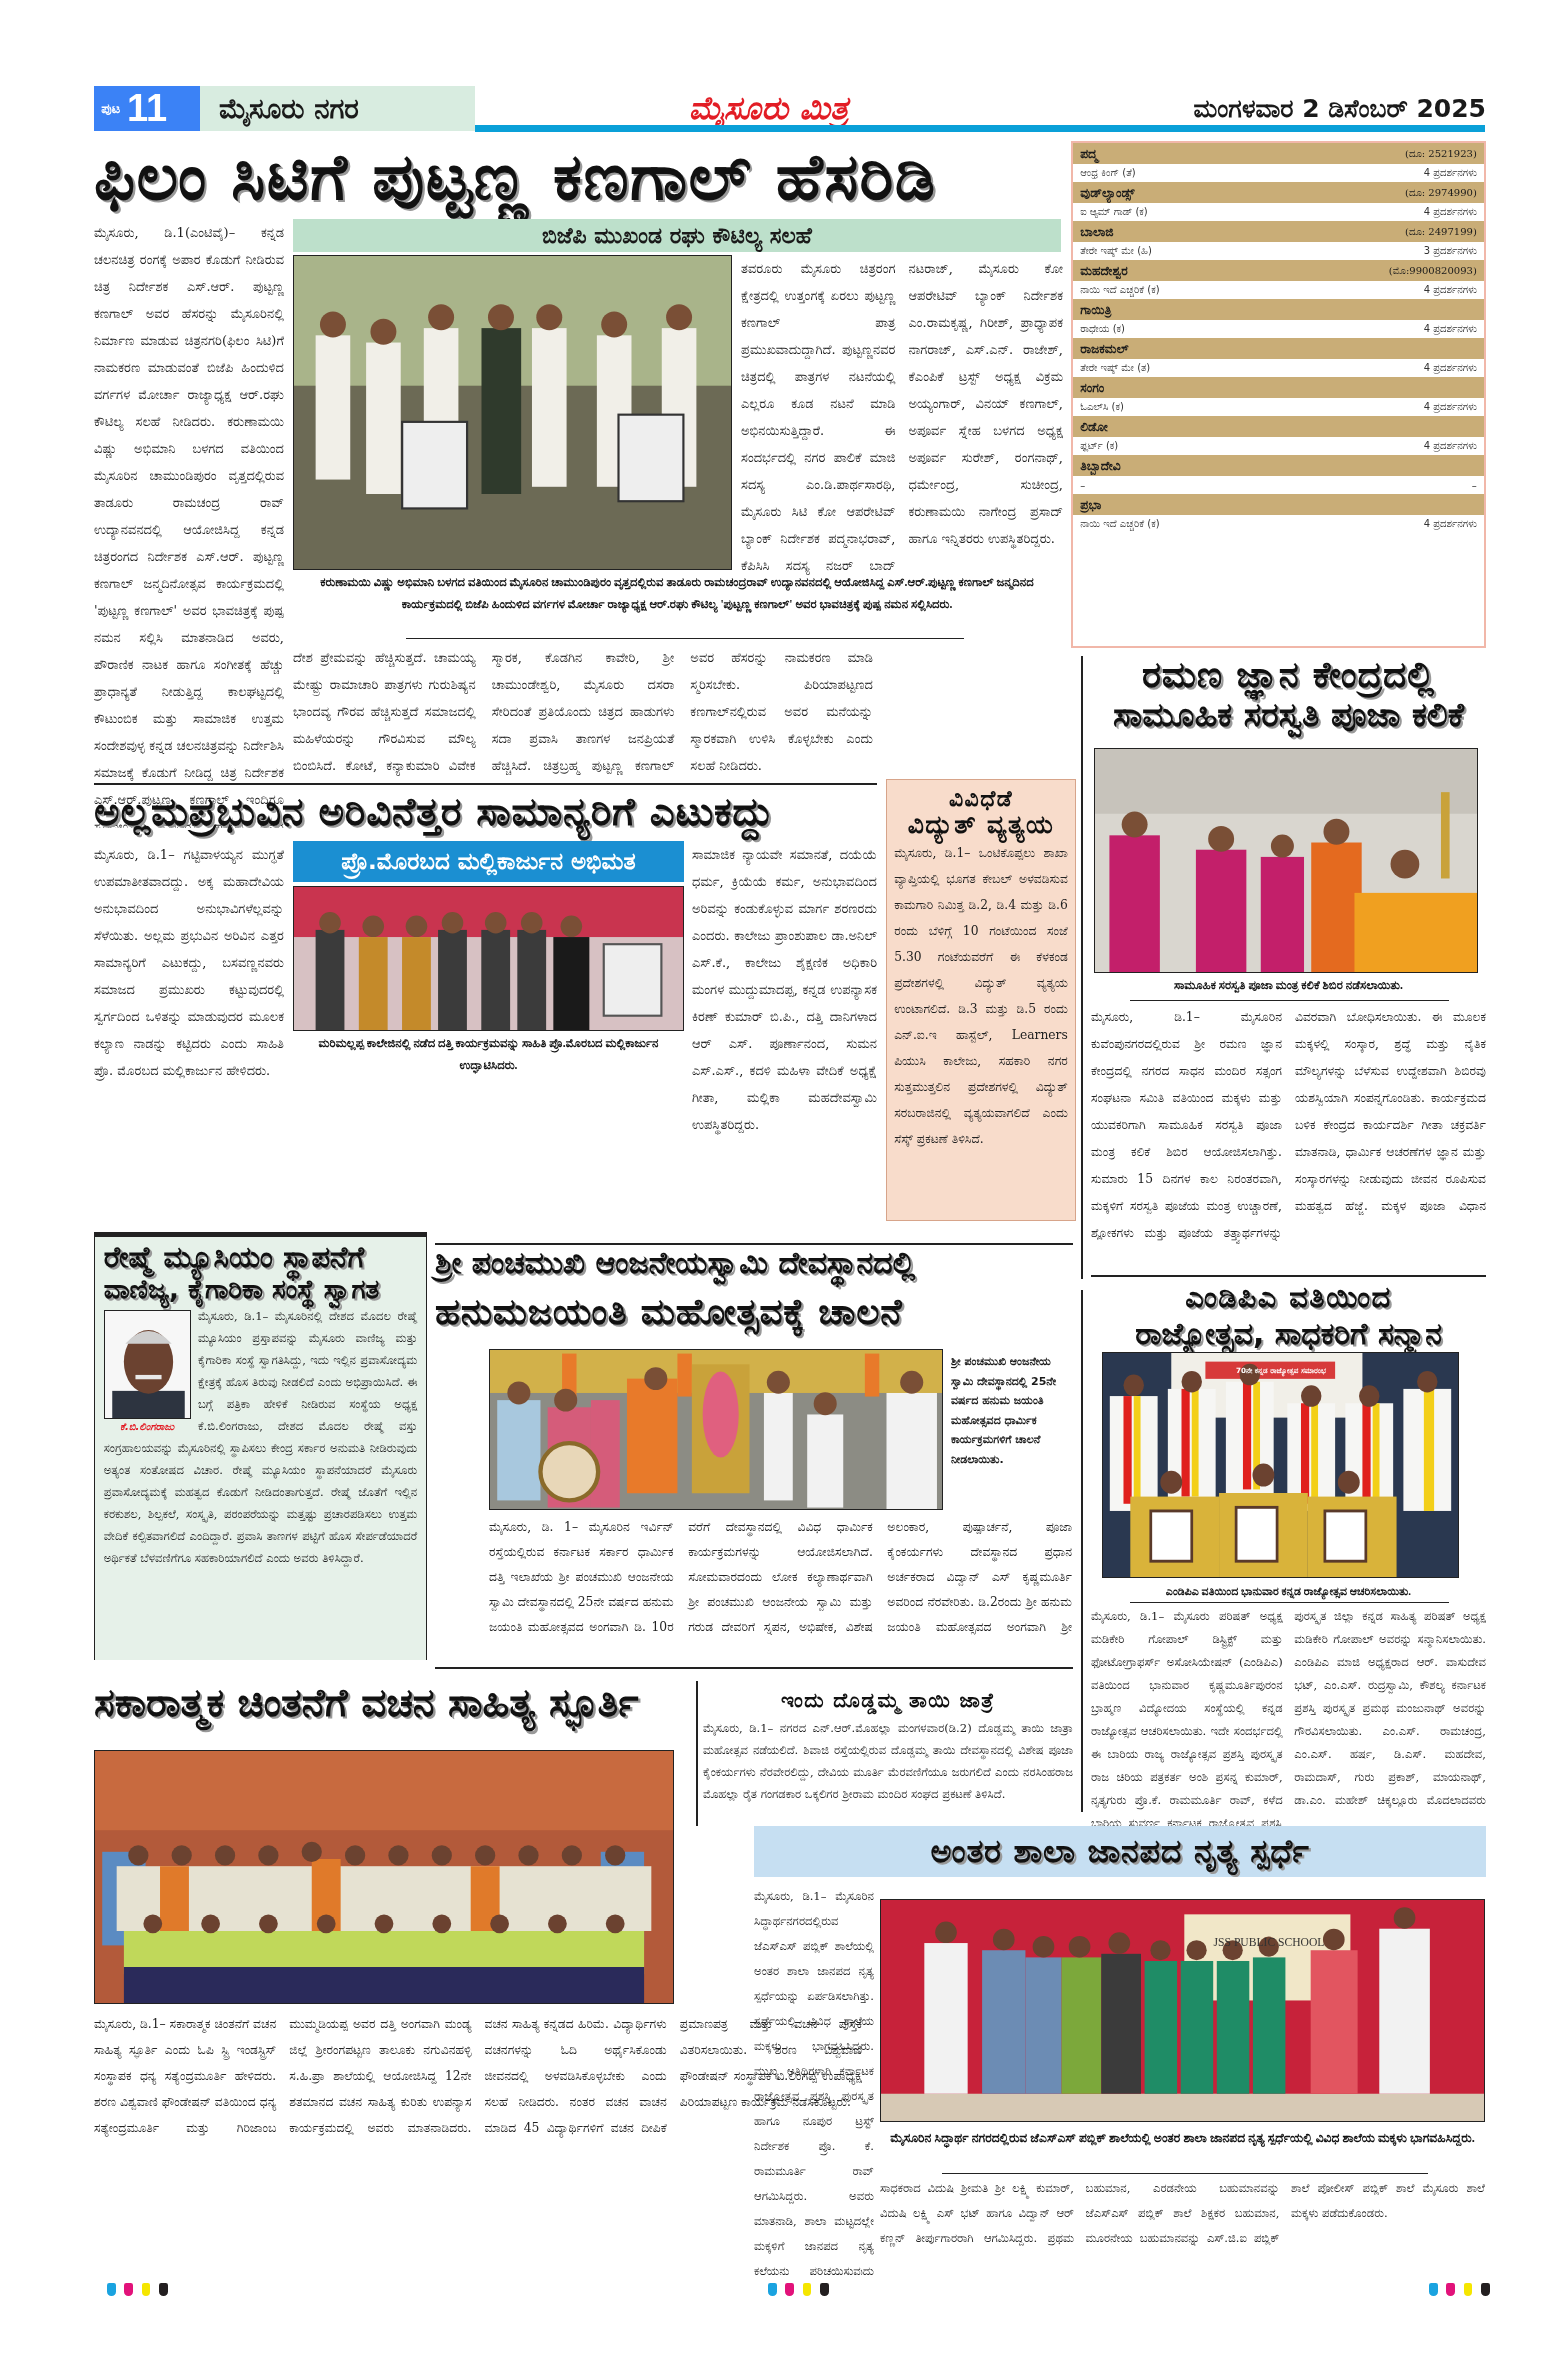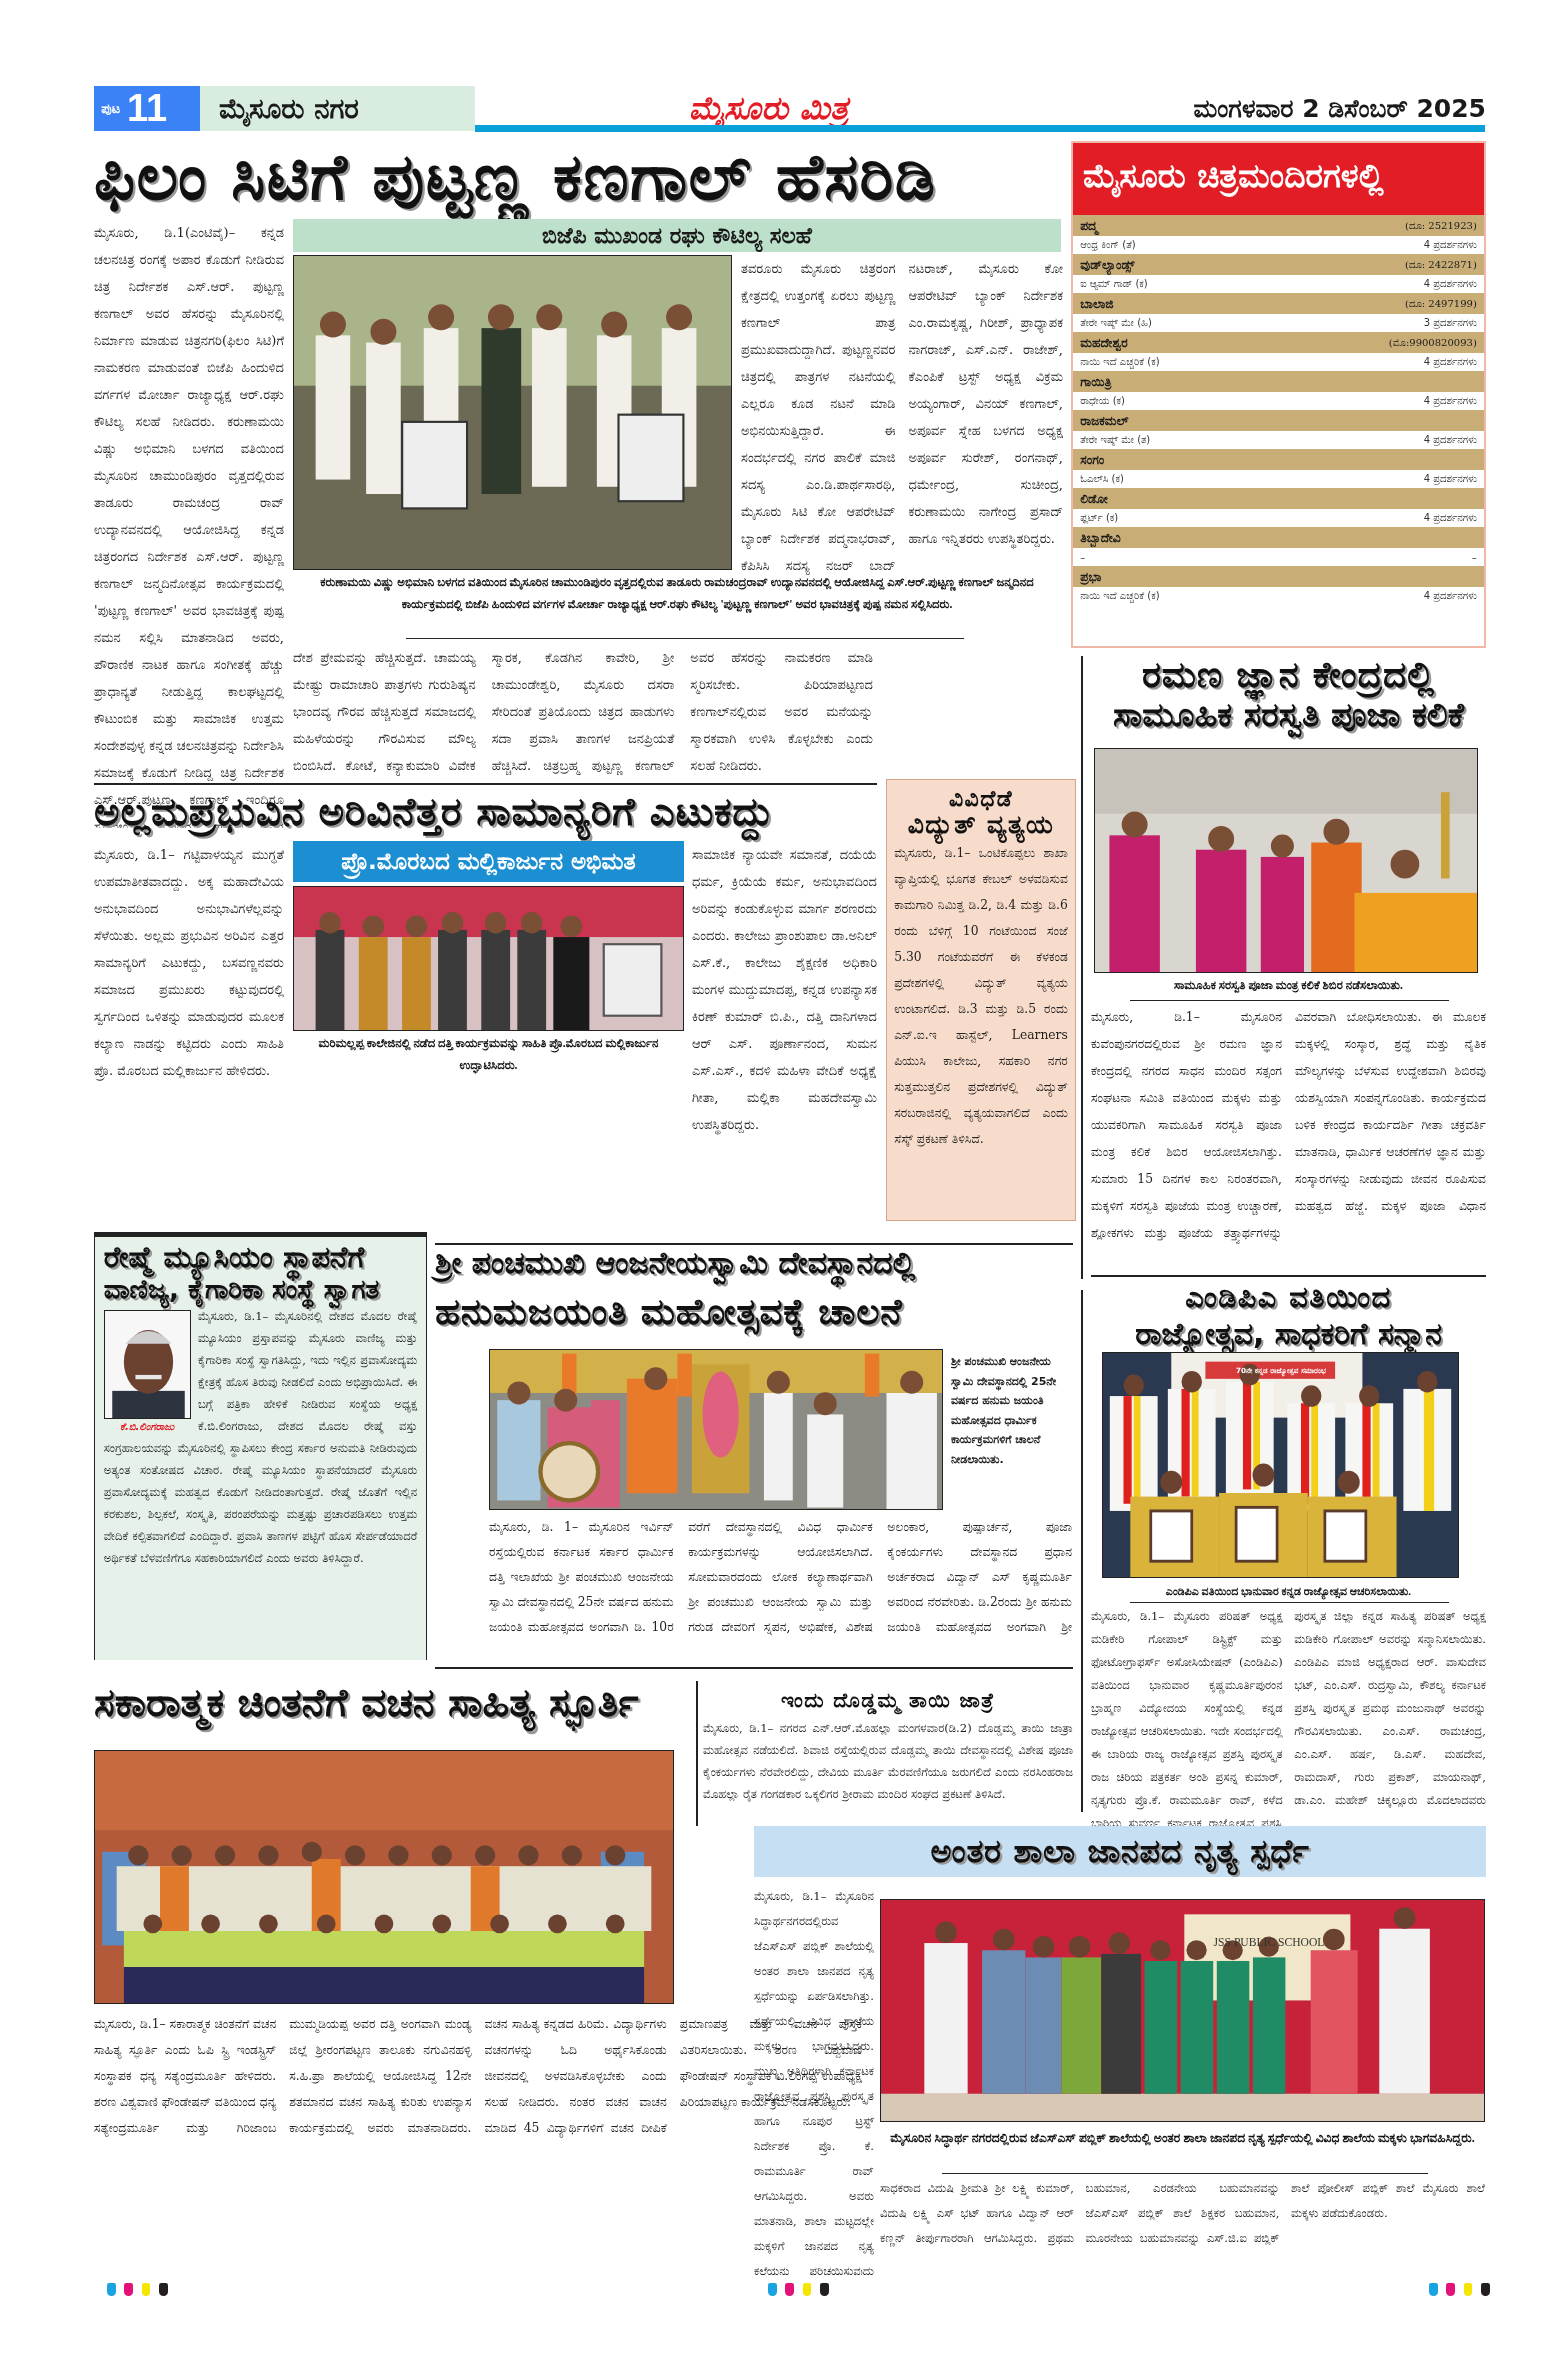--- a/index.html
+++ b/index.html
@@ -84,33 +84,32 @@
   </svg>
 </div>
 <div class="abs caption" style="left:293px; top:572px; width:768px; height:65px; font-size:11.6px; line-height:22px;">ಕರುಣಾಮಯಿ ವಿಷ್ಣು ಅಭಿಮಾನಿ ಬಳಗದ ವತಿಯಿಂದ ಮೈಸೂರಿನ ಚಾಮುಂಡಿಪುರಂ ವೃತ್ತದಲ್ಲಿರುವ ತಾಡೂರು ರಾಮಚಂದ್ರರಾವ್ ಉದ್ಯಾನವನದಲ್ಲಿ ಆಯೋಜಿಸಿದ್ದ ಎಸ್.ಆರ್.ಪುಟ್ಟಣ್ಣ ಕಣಗಾಲ್ ಜನ್ಮದಿನದ ಕಾರ್ಯಕ್ರಮದಲ್ಲಿ ಬಿಜೆಪಿ ಹಿಂದುಳಿದ ವರ್ಗಗಳ ಮೋರ್ಚಾ ರಾಜ್ಯಾಧ್ಯಕ್ಷ ಆರ್.ರಘು ಕೌಟಿಲ್ಯ 'ಪುಟ್ಟಣ್ಣ ಕಣಗಾಲ್' ಅವರ ಭಾವಚಿತ್ರಕ್ಕೆ ಪುಷ್ಪ ನಮನ ಸಲ್ಲಿಸಿದರು.</div>
 <div class="abs rule" style="left:406px; top:638px; width:558px; height:1.4px;"></div>
 
 <div class="abs body-text col" style="left:293px; top:644px; width:580px; height:181px; column-count:3; overflow:hidden; font-size:13px; line-height:27px;">ದೇಶ ಪ್ರೇಮವನ್ನು ಹೆಚ್ಚಿಸುತ್ತದೆ. ಚಾಮಯ್ಯ ಮೇಷ್ಟ್ರು ರಾಮಾಚಾರಿ ಪಾತ್ರಗಳು ಗುರುಶಿಷ್ಯನ ಭಾಂದವ್ಯ ಗೌರವ ಹೆಚ್ಚಿಸುತ್ತದೆ ಸಮಾಜದಲ್ಲಿ ಮಹಿಳೆಯರನ್ನು ಗೌರವಿಸುವ ಮೌಲ್ಯ ಬಿಂಬಿಸಿದೆ. ಕೋಟೆ, ಕನ್ಯಾಕುಮಾರಿ ವಿವೇಕ ಸ್ಮಾರಕ, ಕೊಡಗಿನ ಕಾವೇರಿ, ಶ್ರೀ ಚಾಮುಂಡೇಶ್ವರಿ, ಮೈಸೂರು ದಸರಾ ಸೇರಿದಂತೆ ಪ್ರತಿಯೊಂದು ಚಿತ್ರದ ಹಾಡುಗಳು ಸದಾ ಪ್ರವಾಸಿ ತಾಣಗಳ ಜನಪ್ರಿಯತೆ ಹೆಚ್ಚಿಸಿದೆ. ಚಿತ್ರಬ್ರಹ್ಮ ಪುಟ್ಟಣ್ಣ ಕಣಗಾಲ್ ಅವರ ಹೆಸರನ್ನು ನಾಮಕರಣ ಮಾಡಿ ಸ್ಮರಿಸಬೇಕು. ಪಿರಿಯಾಪಟ್ಟಣದ ಕಣಗಾಲ್‌ನಲ್ಲಿರುವ ಅವರ ಮನೆಯನ್ನು ಸ್ಮಾರಕವಾಗಿ ಉಳಿಸಿ ಕೊಳ್ಳಬೇಕು ಎಂದು ಸಲಹೆ ನೀಡಿದರು.</div>
 
 <div class="abs body-text" style="left:741px; top:255px; width:322px; height:572px; overflow:hidden; column-count:2; column-gap:13px; font-size:13px; line-height:27px;">ತವರೂರು ಮೈಸೂರು ಚಿತ್ರರಂಗ ಕ್ಷೇತ್ರದಲ್ಲಿ ಉತ್ತಂಗಕ್ಕೆ ಏರಲು ಪುಟ್ಟಣ್ಣ ಕಣಗಾಲ್ ಪಾತ್ರ ಪ್ರಮುಖವಾದುದ್ದಾಗಿದೆ. ಪುಟ್ಟಣ್ಣನವರ ಚಿತ್ರದಲ್ಲಿ ಪಾತ್ರಗಳ ನಟನೆಯಲ್ಲಿ ಎಲ್ಲರೂ ಕೂಡ ನಟನೆ ಮಾಡಿ ಅಭಿನಯಿಸುತ್ತಿದ್ದಾರೆ. ಈ ಸಂದರ್ಭದಲ್ಲಿ ನಗರ ಪಾಲಿಕೆ ಮಾಜಿ ಸದಸ್ಯ ಎಂ.ಡಿ.ಪಾರ್ಥಸಾರಥಿ, ಮೈಸೂರು ಸಿಟಿ ಕೋ ಆಪರೇಟಿವ್ ಬ್ಯಾಂಕ್ ನಿರ್ದೇಶಕ ಪದ್ಮನಾಭರಾವ್, ಕೆಪಿಸಿಸಿ ಸದಸ್ಯ ನಜರ್ ಬಾದ್ ನಟರಾಜ್, ಮೈಸೂರು ಕೋ ಆಪರೇಟಿವ್ ಬ್ಯಾಂಕ್ ನಿರ್ದೇಶಕ ಎಂ.ರಾಮಕೃಷ್ಣ, ಗಿರೀಶ್, ಪ್ರಾಧ್ಯಾಪಕ ನಾಗರಾಜ್, ಎಸ್.ಎನ್. ರಾಜೇಶ್, ಕೆಎಂಪಿಕೆ ಟ್ರಸ್ಟ್ ಅಧ್ಯಕ್ಷ ವಿಕ್ರಮ ಅಯ್ಯಂಗಾರ್, ವಿನಯ್ ಕಣಗಾಲ್, ಅಪೂರ್ವ ಸ್ನೇಹ ಬಳಗದ ಅಧ್ಯಕ್ಷ ಅಪೂರ್ವ ಸುರೇಶ್, ರಂಗನಾಥ್, ಧರ್ಮೇಂದ್ರ, ಸುಚೀಂದ್ರ, ಕರುಣಾಮಯಿ ನಾಗೇಂದ್ರ ಪ್ರಸಾದ್ ಹಾಗೂ ಇನ್ನಿತರರು ಉಪಸ್ಥಿತರಿದ್ದರು.</div>
 
 <div class="abs" id="theatre-box">
-  <div id="theatre-head">ಮೈಸೂರು ಚಿತ್ರಮಂದಿರಗಳಲ್ಲಿ</div>
   <div id="theatre-list">
       <div class="th-row-name">
         <span>ಪದ್ಮ</span>
         <span style="font-weight: normal; font-size: 10px;">(ದೂ: 2521923)</span>
       </div>
       <div class="th-row-show">
         <span>ಆಂಧ್ರ ಕಿಂಗ್ (ತೆ)</span>
         <span>4 ಪ್ರದರ್ಶನಗಳು</span>
       </div>
       <div class="th-row-name">
         <span>ವುಡ್‌ಲ್ಯಾಂಡ್ಸ್</span>
-        <span style="font-weight: normal; font-size: 10px;">(ದೂ: 2422871)</span>
+        <span style="font-weight: normal; font-size: 10px;">(ದೂ: 2974990)</span>
       </div>
       <div class="th-row-show">
         <span>ಐ ಆ್ಯಮ್ ಗಾಡ್ (ಕ)</span>
         <span>4 ಪ್ರದರ್ಶನಗಳು</span>
       </div>
       <div class="th-row-name">
         <span>ಬಾಲಾಜಿ</span>
         <span style="font-weight: normal; font-size: 10px;">(ದೂ: 2497199)</span>
       </div>
       <div class="th-row-show">

